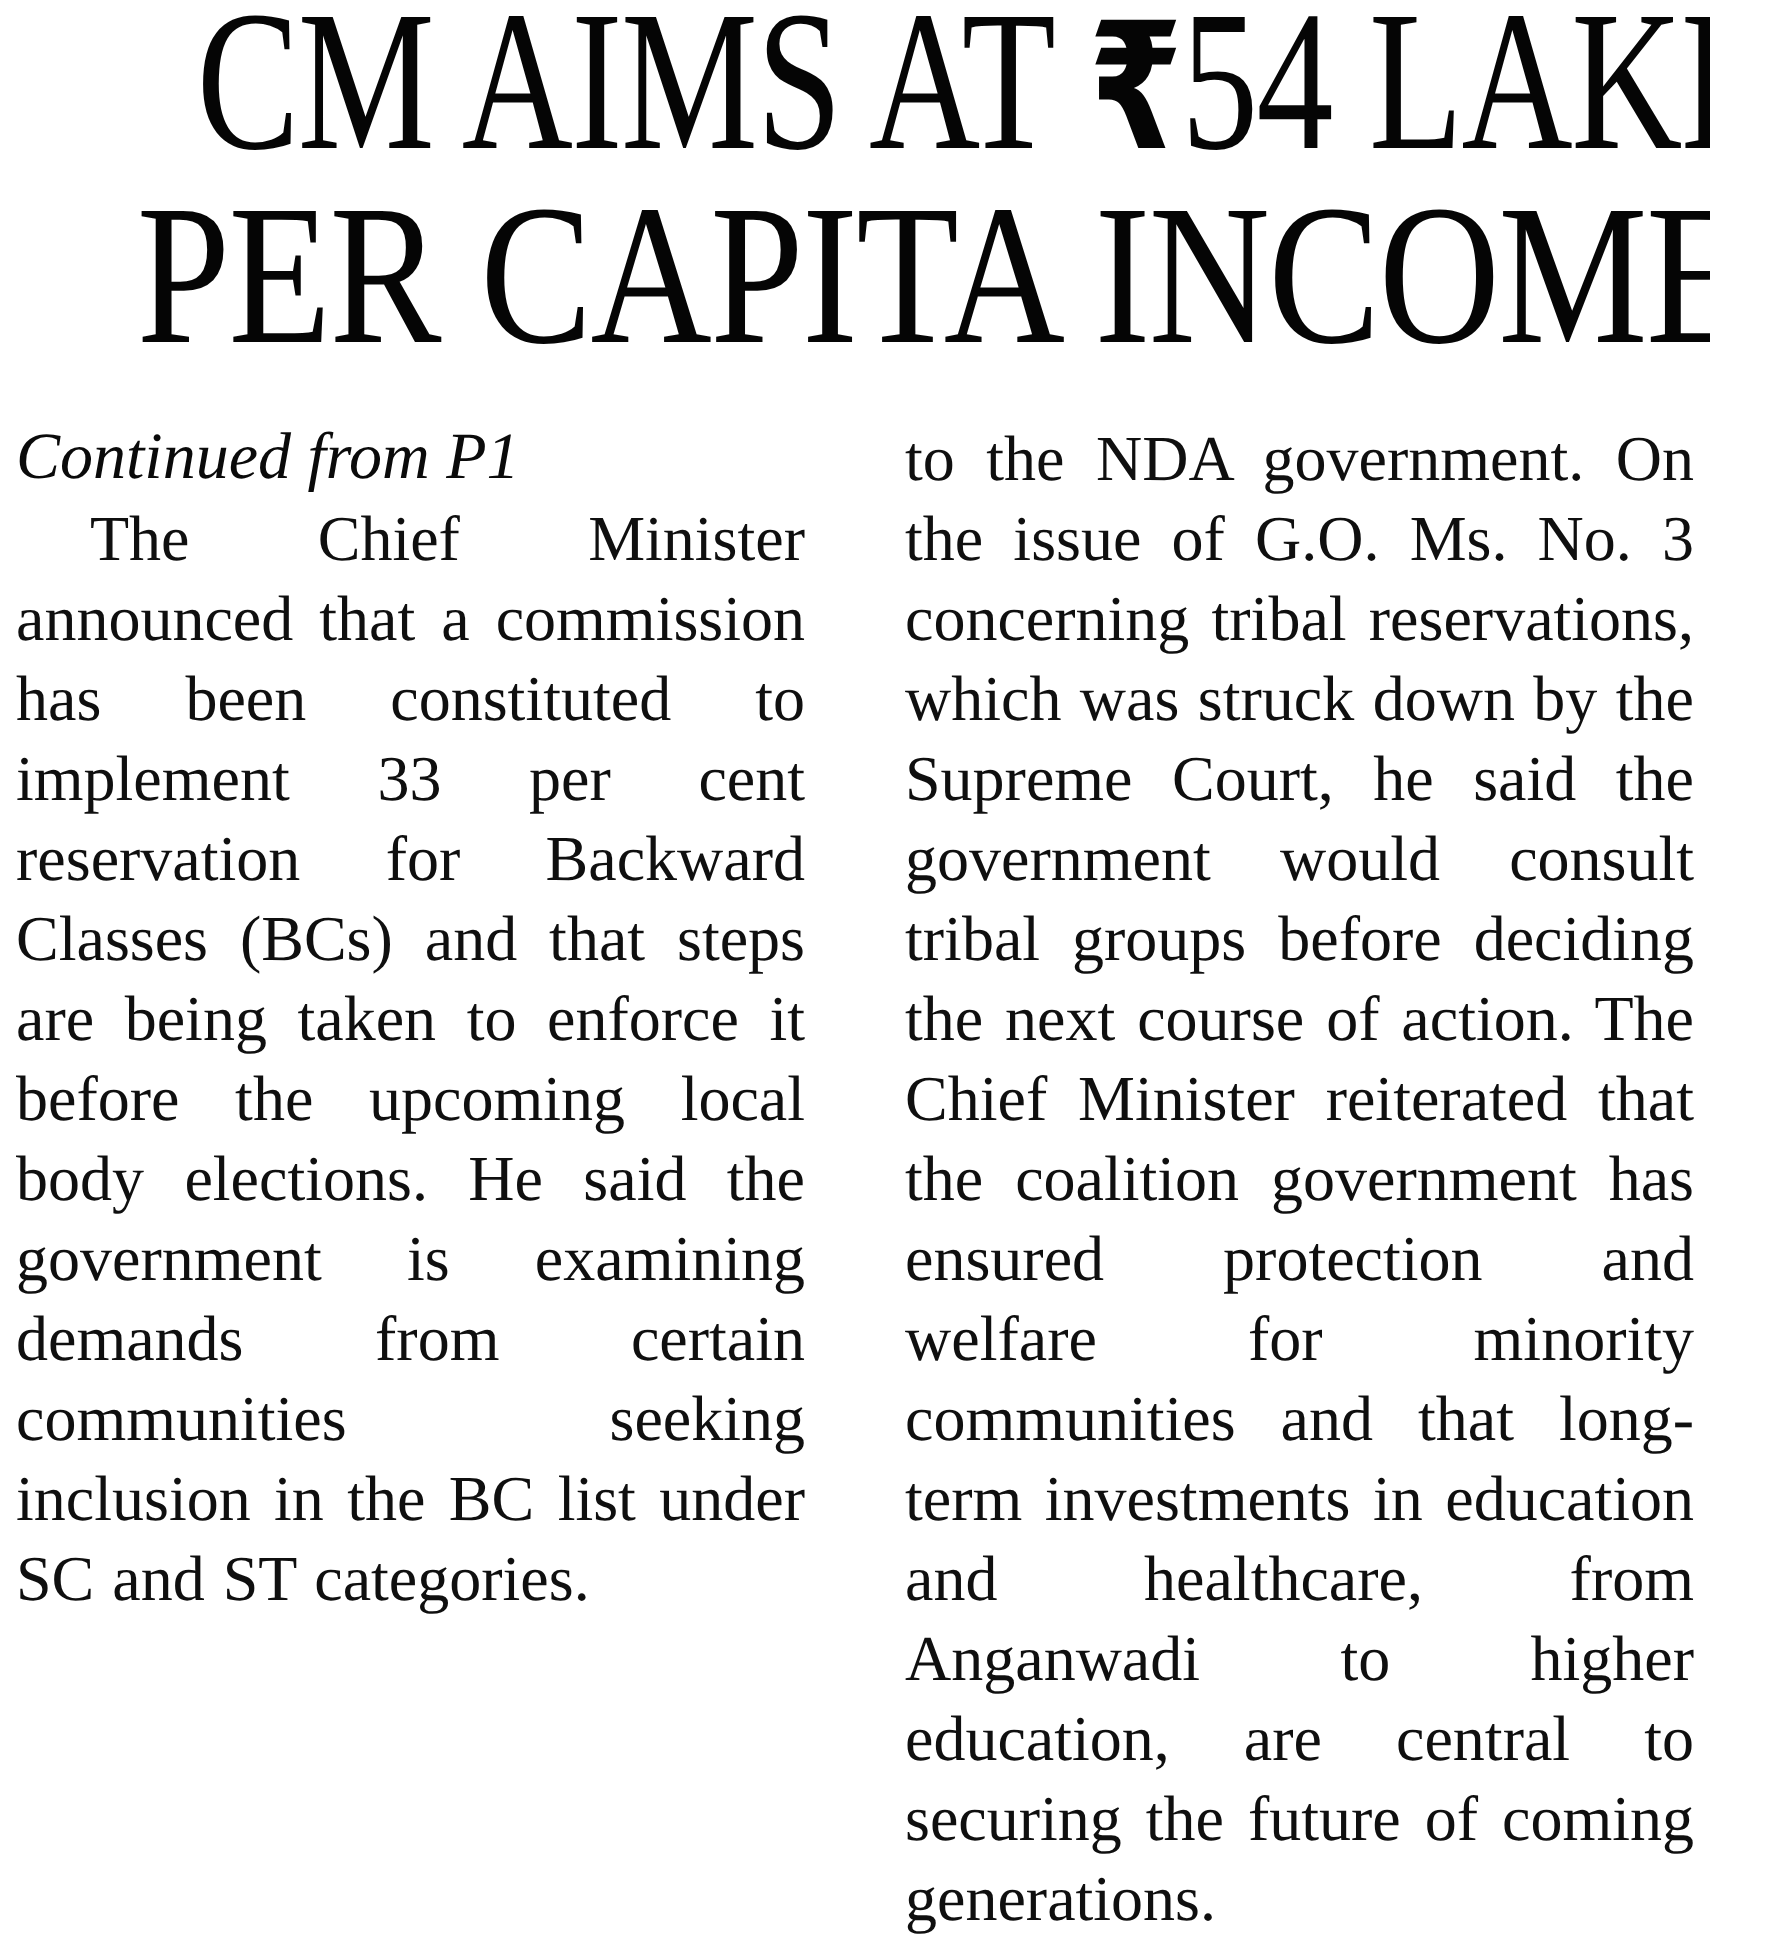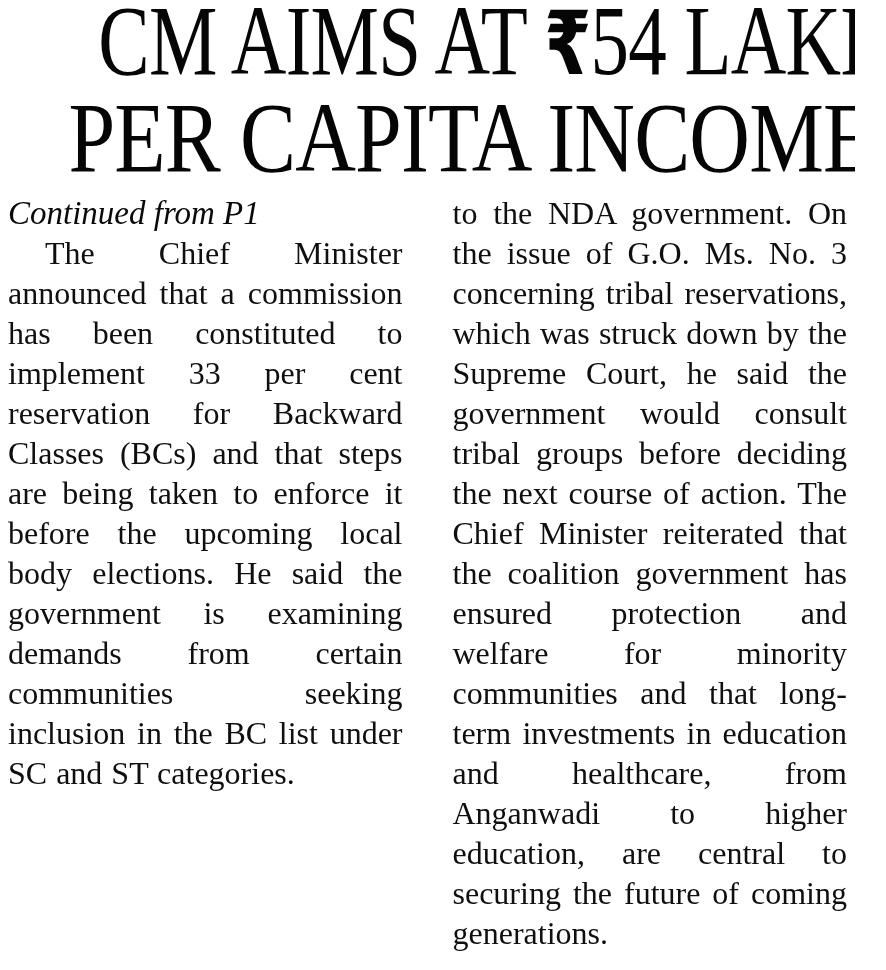--- a/index.html
+++ b/index.html
@@ -35,21 +35,21 @@
   .rupee {
     font-family: "DejaVu Sans", sans-serif;
     font-weight: 700;
     font-size: 0.88em;
   }
   
   .columns {
     display: flex;
     gap: 50px;
     padding: 0 8px 0 8px;
-    margin-top: 8px;
+    margin-top: 24px;
   }
   .col {
     flex: 1 1 0;
     min-width: 0;
   }
   .continued {
     margin: 0;
     font-style: italic;
     font-size: 33px;
     line-height: 40px;

